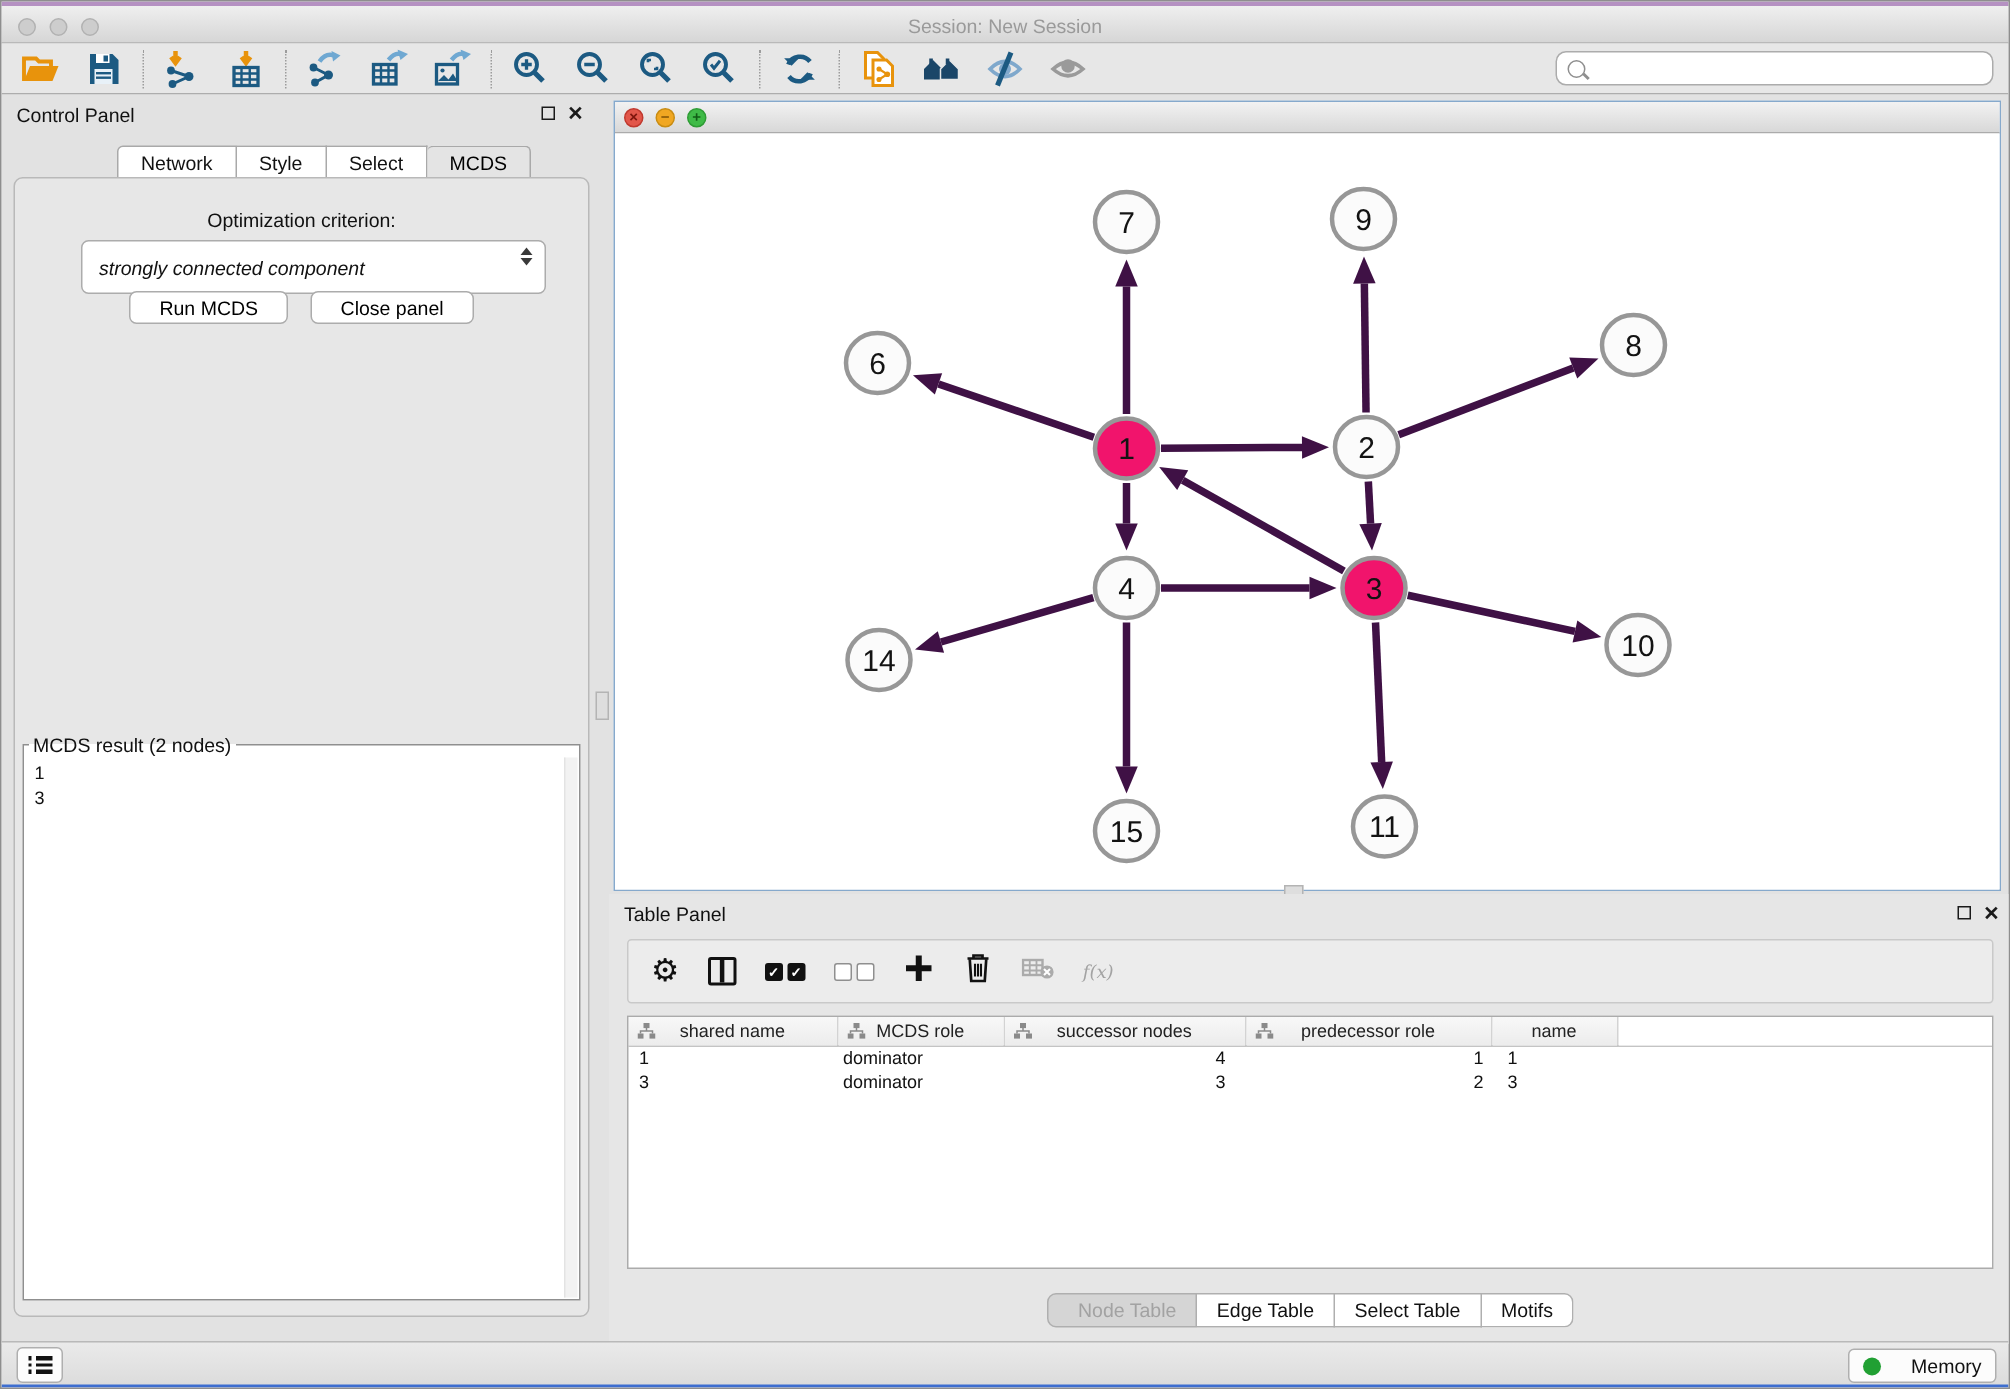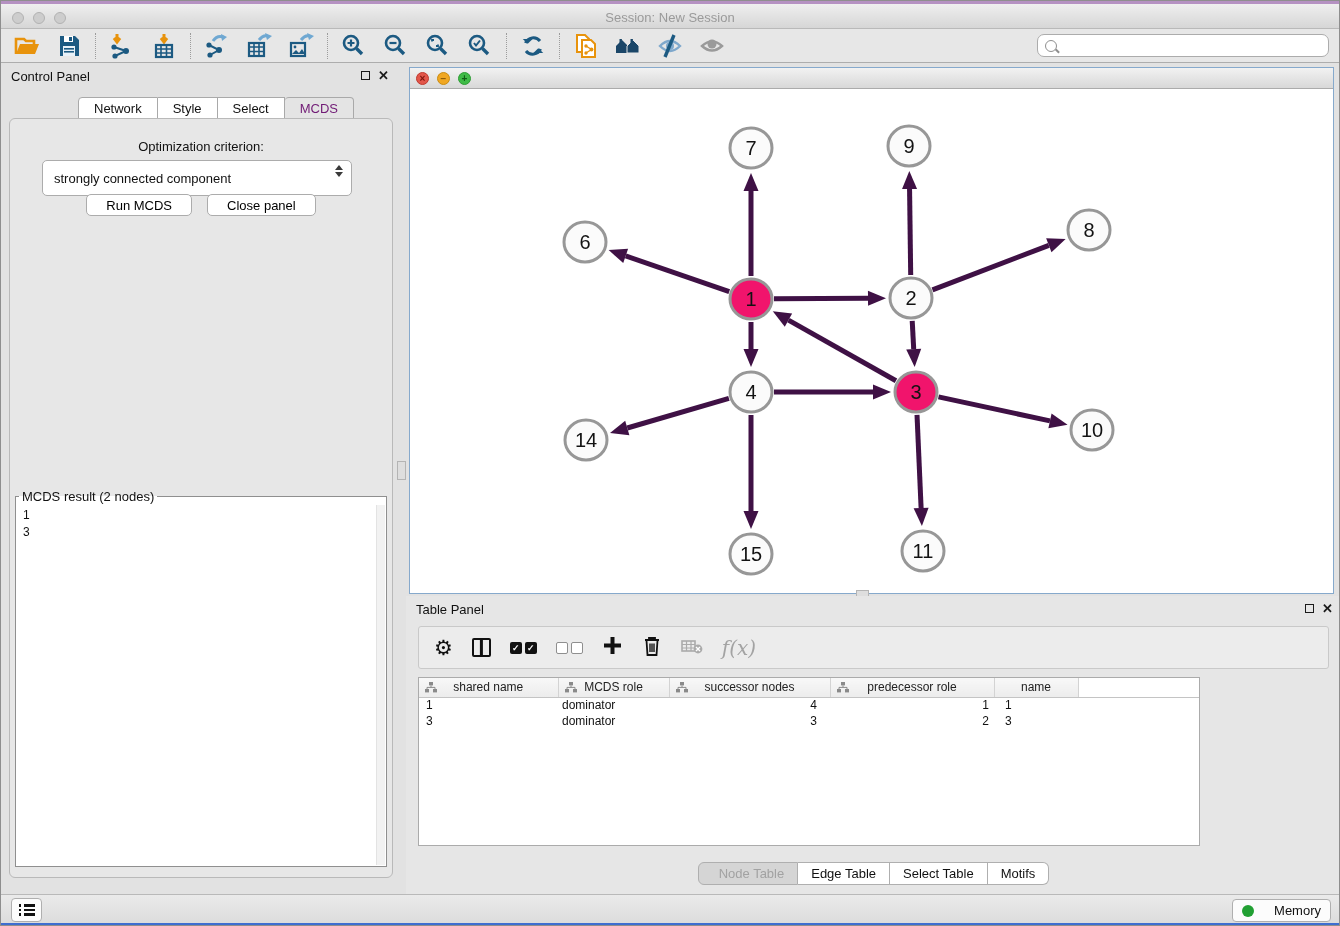--- a/index.html
+++ b/index.html
@@ -46,30 +46,30 @@
   .panel-icons { position:absolute; right:8px; top:7px; display:flex; gap:8px; align-items:center; }
   .float-icon { width:9px; height:9px; border:1.5px solid #1A1A1A; display:inline-block; }
   .close-icon { font-size:13px; font-weight:bold; color:#1A1A1A; line-height:11px; }
   .cp-tabs { position:absolute; left:77px; top:34px; display:flex; }
   .cp-tab {
     height:22px; padding:0 15px; background:#FFF; border:1px solid #A9A9A9;
     border-left-width:0; font-size:13px; display:flex; align-items:center; color:#111;
   }
   .cp-tab:first-child { border-left-width:1px; border-top-left-radius:4px; }
   .cp-tab:last-child  { border-top-right-radius:4px; }
-  .cp-tab.selected { background:#E4E4E4; color:#701a75; border-top-right-radius:4px; border-top-left-radius:4px; }
+  .cp-tab.selected { background:#E4E4E4; color:#000000; border-top-right-radius:4px; border-top-left-radius:4px; }
   .cp-card {
     position:absolute; left:8px; top:55px; width:384px; height:760px;
     background:#E7E7E7; border:1px solid #B9B9B9; border-radius:6px;
   }
   .opt-label { position:absolute; left:0; width:100%; top:20px; text-align:center; font-size:13px; }
   .opt-select {
-    position:absolute; left:32px; top:41px; width:310px; height:36px;
+    position:absolute; left:44px; top:41px; width:310px; height:36px;
     background:#FFF; border:1px solid #ACACAC; border-radius:5px;
-    font-size:13px; display:flex; align-items:center; padding-left:11px;
+    font-size:13px; display:flex; align-items:center; padding-left:11px;font-style:italic;
   }
   .stepper { position:absolute; right:8px; top:4px; display:flex; flex-direction:column; gap:2px; }
   .stepper i { width:0; height:0; border-left:4px solid transparent; border-right:4px solid transparent; }
   .step-up { border-bottom:5px solid #3A3A3A; }
   .step-dn { border-top:5px solid #3A3A3A; }
   .cp-buttons { position:absolute; left:0; width:100%; top:75px; display:flex; justify-content:center; gap:15px; }
   .cp-btn {
     height:22px; padding:0 19px; background:#FFF; border:1px solid #ACACAC; border-radius:5px;
     font-size:13px; font-family:inherit; display:flex; align-items:center;
   }
@@ -105,23 +105,23 @@
     background:#ECECEC; border:1px solid #C9C9C9; border-radius:3px;
     display:flex; align-items:center; gap:19px; padding-left:15px;
   }
   .tp-gear { font-size:21px; line-height:21px; color:#111; }
   .tp-cols { width:19px; height:19px; border:2.4px solid #111; border-radius:2px; position:relative; }
   .tp-cols::after { content:""; position:absolute; left:50%; top:0; bottom:0; width:2.2px; background:#111; transform:translateX(-50%); }
   .cb-pair { display:flex; gap:3px; }
   .cb { width:12px; height:12px; border-radius:2px; }
   .cb-on  { background:#111; color:#FFF; font-size:9px; font-weight:bold; text-align:center; line-height:12px; }
   .cb-off { background:#FFF; border:1.6px solid #8F8F8F; }
-  .fx { font-family:"DejaVu Serif", serif; font-style:italic; font-size:20px; color:#A3A3A3; }
+  .fx { font-family:"DejaVu Serif", serif; font-style:italic; font-size:12px; color:#A3A3A3; }
   .tp-table {
-    position:absolute; left:12px; top:81px; width:782px; height:169px;
+    position:absolute; left:12px; top:81px; width:911px; height:169px;
     background:#FFF; border:1px solid #ABABAB;
   }
   .tp-table table { border-collapse:collapse; width:100%; table-layout:fixed; font-size:12px; }
   .tp-table th {
     height:19px; background:linear-gradient(#F8F8F8,#ECECEC);
     border-right:1px solid #D3D3D3; border-bottom:1px solid #C4C4C4;
     font-weight:normal; font-size:12px; color:#222; position:relative; text-align:center;
   }
   .tp-table th.filler { background:#FFF; border-right:none; }
   .th-flow { position:absolute; left:6px; top:4px; }

